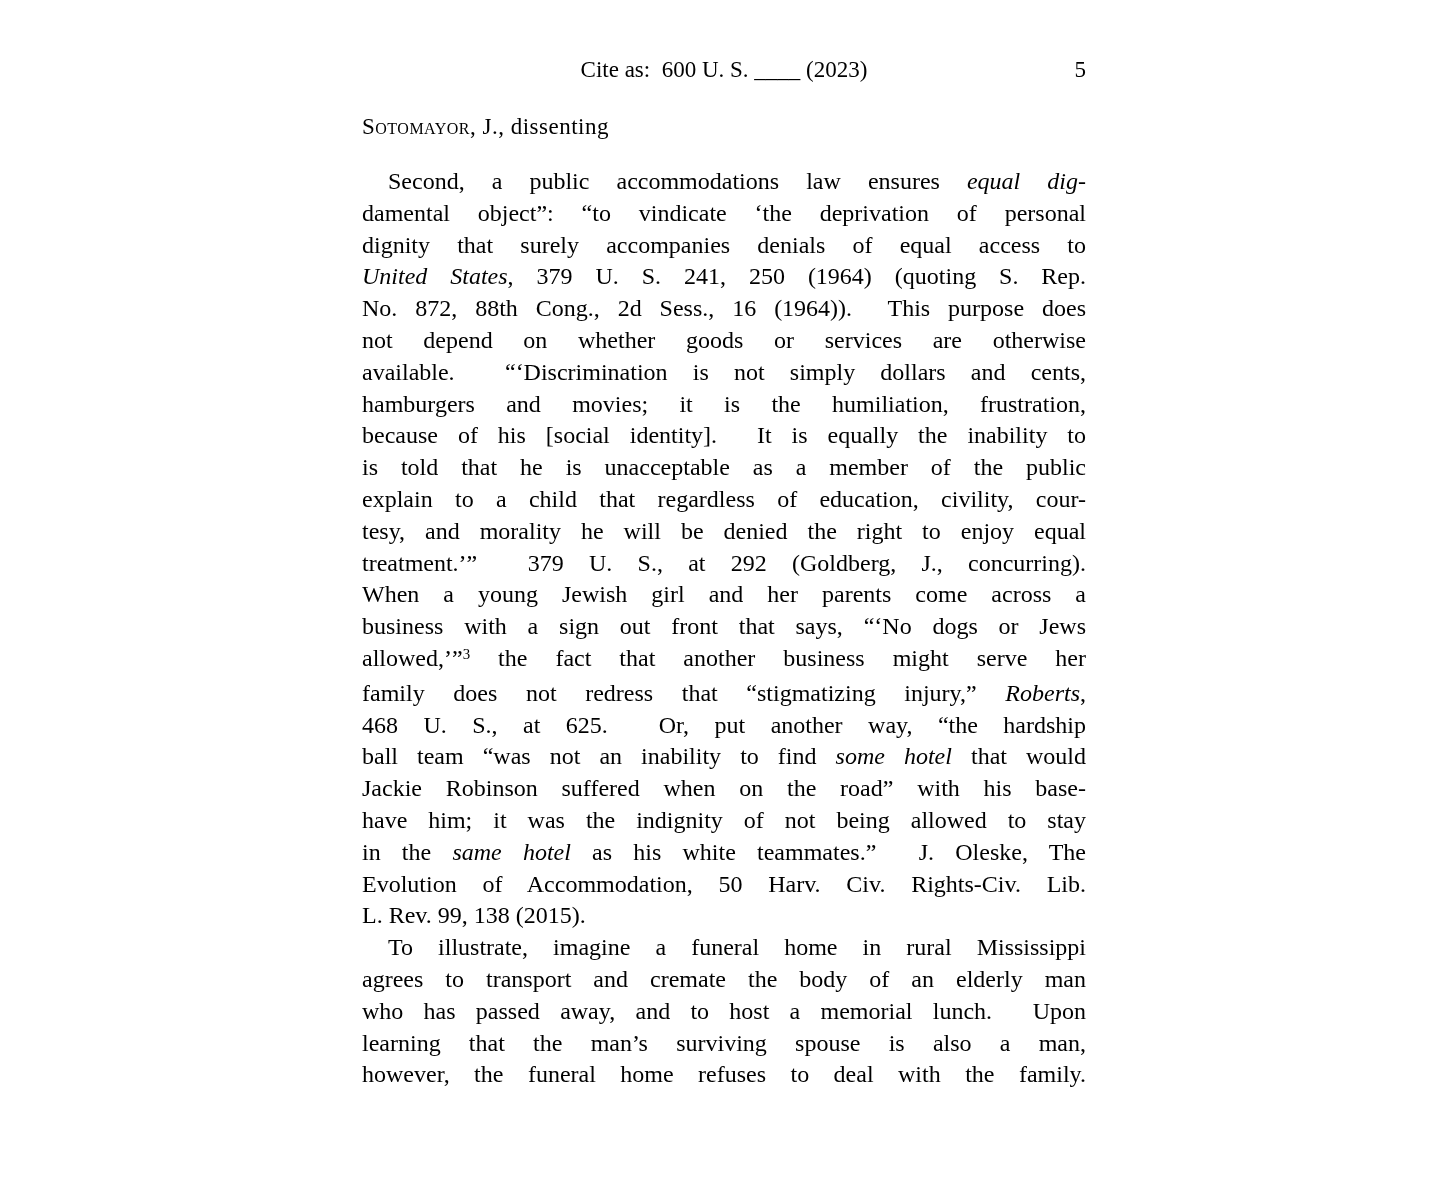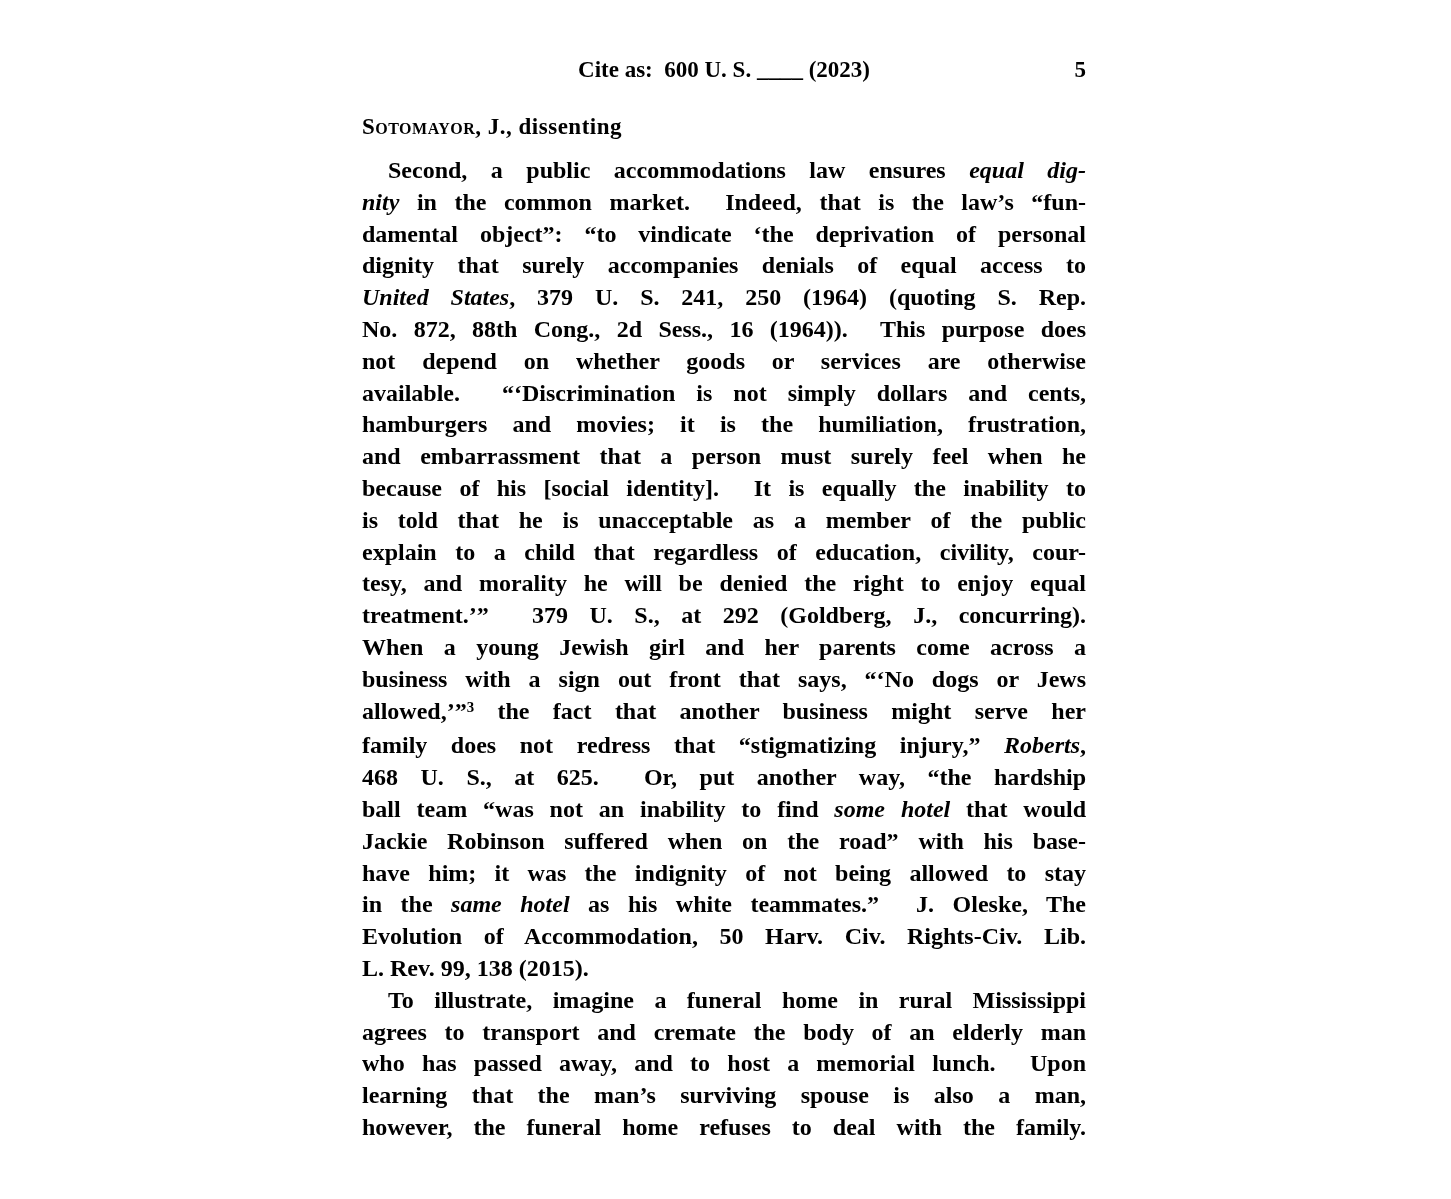--- a/index.html
+++ b/index.html
@@ -8,21 +8,20 @@
     background: #ffffff;
   }
   .page {
     position: relative;
     width: 1322px;
     height: 1199px;
     background: #ffffff;
     color: #000000;
     font-family: "Liberation Serif", serif;
     overflow: hidden;
-    font-weight: bold;
   }
   .column {
     position: absolute;
     left: 362px;
     top: 0;
     width: 724px;
   }
   .running-head {
     position: relative;
     margin-top: 57px;
@@ -39,21 +38,21 @@
     margin-top: 30px;
     font-size: 23px;
     line-height: 28px;
     text-align: left;
     letter-spacing: 0.5px;
   }
   .sc {
     font-variant: small-caps;
   }
   .opinion-body {
-    margin-top: 14px;
+    margin-top: 25px;
     font-size: 24px;
     line-height: 31.8px;
   }
   .line {
     text-align: justify;
     text-align-last: justify;
   }
   .line.noj {
     text-align: right;
     text-align-last: left;
@@ -81,29 +80,27 @@
       <span class="pagenum">5</span>
     </div>
 
     <div class="author-line">
       <span class="sc">Sotomayor</span><span>, J., dissenting</span>
     </div>
 
     <div class="opinion-body">
         <div class="para">
           <div class="line first"><span>Second, a public accommodations law ensures </span><span class="it">equal dig-</span></div>
-          <div class="line"><span class="it">nity</span><span> in the common market.&nbsp; Indeed, that is the law’s “fun-</span></div>
           <div class="line"><span>damental object”: “to vindicate ‘the deprivation of personal</span></div>
           <div class="line"><span>dignity that surely accompanies denials of equal access to</span></div>
           <div class="line"><span class="it">United States</span><span>, 379 U. S. 241, 250 (1964) (quoting S. Rep.</span></div>
           <div class="line"><span>No. 872, 88th Cong., 2d Sess., 16 (1964)).&nbsp; This purpose does</span></div>
           <div class="line"><span>not depend on whether goods or services are otherwise</span></div>
           <div class="line"><span>available.&nbsp; “‘Discrimination is not simply dollars and cents,</span></div>
           <div class="line"><span>hamburgers and movies; it is the humiliation, frustration,</span></div>
-          <div class="line"><span>and embarrassment that a person must surely feel when he</span></div>
           <div class="line"><span>because of his [social identity].&nbsp; It is equally the inability to</span></div>
           <div class="line"><span>is told that he is unacceptable as a member of the public</span></div>
           <div class="line"><span>explain to a child that regardless of education, civility, cour-</span></div>
           <div class="line"><span>tesy, and morality he will be denied the right to enjoy equal</span></div>
           <div class="line"><span>treatment.’”&nbsp; 379 U. S., at 292 (Goldberg, J., concurring).</span></div>
           <div class="line"><span>When a young Jewish girl and her parents come across a</span></div>
           <div class="line"><span>business with a sign out front that says, “‘No dogs or Jews</span></div>
           <div class="line"><span>allowed,’”</span><span class="sup">3</span><span> the fact that another business might serve her</span></div>
           <div class="line"><span>family does not redress that “stigmatizing injury,” </span><span class="it">Roberts</span><span>,</span></div>
           <div class="line"><span>468 U. S., at 625.&nbsp; Or, put another way, “the hardship</span></div>

